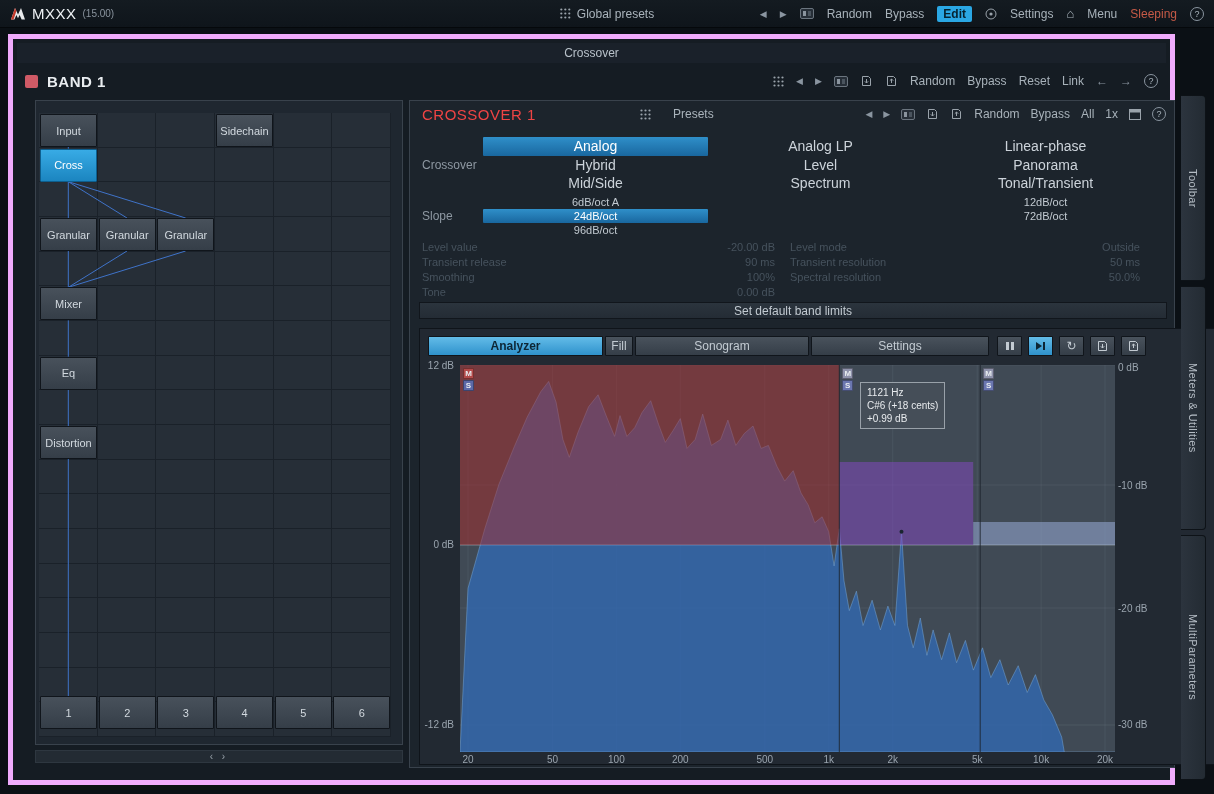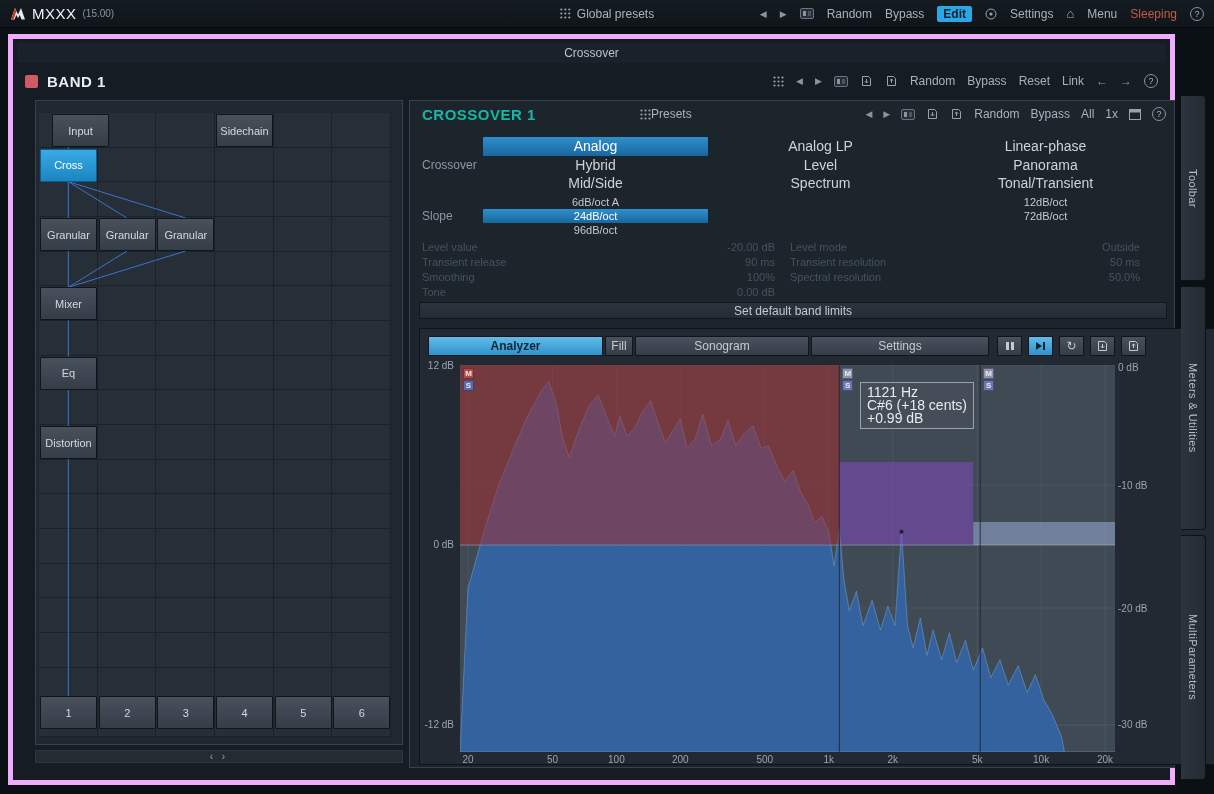--- a/index.html
+++ b/index.html
@@ -32,22 +32,22 @@
 #mgrid{position:absolute;left:3px;top:12px;width:352px;height:624px;background-color:#262e37;
 background-image:repeating-linear-gradient(to right,transparent 0 57.67px,#1a2129 57.67px 58.67px),repeating-linear-gradient(to bottom,transparent 0 33.67px,#1a2129 33.67px 34.67px)}
 #conn-svg{position:absolute;left:0;top:0;width:352px;height:624px}
 #conn-svg line{stroke:#3f73c9;stroke-width:1}
 .node{position:absolute;width:57px;height:33px;background:linear-gradient(#48515b,#353e48);border:1px solid #10151b;color:#d2d9df;font-size:11px;display:flex;align-items:center;justify-content:center;cursor:pointer;border-radius:1px}
 .node.sel{background:linear-gradient(#38abe5,#1b85c0);border-color:#0d5f8f;color:#fff}
 #mscroll{position:absolute;left:22px;top:711px;width:368px;height:13px;background:#232b33;border:1px solid #2e3740;color:#9aa4ac;display:flex;align-items:center;justify-content:center;font-size:10px;letter-spacing:3px;cursor:pointer}
 
 #cpanel{position:absolute;left:396px;top:61px;width:766px;height:668px;background:#1c242c;border:1px solid #39424c}
 #cp-header{position:absolute;left:0;top:0;right:0;height:28px;display:flex;align-items:center}
-.cp-title{position:absolute;left:12px;top:5px;font-size:15px;font-weight:bold;color:#14b8a6;letter-spacing:.5px}
-.presets-group{position:absolute;left:230px;top:6px;display:flex;align-items:center;gap:0;color:#aab4bc;cursor:pointer}
+.cp-title{position:absolute;left:12px;top:5px;font-size:15px;font-weight:normal;color:#ef4444;letter-spacing:.5px}
+.presets-group{position:absolute;left:230px;top:6px;display:flex;align-items:center;gap:22px;color:#aab4bc;cursor:pointer}
 .cp-controls{position:absolute;right:8px;top:6px;display:flex;align-items:center;gap:11px;color:#a8b2ba}
 .optcol{position:absolute;width:225px}
 .optrow{height:18.6px;display:flex;align-items:center;justify-content:center;font-size:14px;color:#ccd3da;cursor:pointer}
 .optrow.sel{background:linear-gradient(#2f8fc9,#19679f);color:#fff;border-radius:1px}
 .sloperow{height:14px;display:flex;align-items:center;justify-content:center;font-size:11px;color:#c2cad1;cursor:pointer}
 .sloperow.sel{background:linear-gradient(#2f8fc9,#19679f);color:#fff;border-radius:1px}
 .blk-label{position:absolute;left:12px;color:#8e98a2;font-size:12px;display:flex;align-items:center}
 .dimrow{position:absolute;height:13px;display:flex;justify-content:space-between;font-size:11px;color:#46525d}
 #set-default{position:absolute;left:9px;top:201px;width:748px;height:17px;background:linear-gradient(#2b343d,#242c35);border:1px solid #1117 ;border:1px solid #11161c;color:#c2cad1;display:flex;align-items:center;justify-content:center;font-size:12px;cursor:pointer}
 
@@ -57,21 +57,21 @@
 .atab.active{background:linear-gradient(#63bce8,#2f92cc);color:#0d2635;font-weight:bold}
 .abtn{width:25px;height:20px;margin-left:6px;background:linear-gradient(#49525c,#353e48);border:1px solid #10151b;color:#c3cbd2;display:flex;align-items:center;justify-content:center;cursor:pointer;border-radius:1px;font-size:12px}
 .abtn.active{background:linear-gradient(#63bce8,#2f92cc);color:#0d2635}
 #graph{position:absolute;left:40px;top:36px;width:655px;height:387px;background:#404a55;overflow:hidden}
 #spectrum-svg{position:absolute;left:0;top:0}
 .ylab{position:absolute;font-size:10px;color:#9aa4ae}
 .ylab.left{width:34px;text-align:right;left:0}
 .ylab.right{left:698px;text-align:left;width:46px}
 .xtick{position:absolute;top:425px;width:24px;text-align:center;font-size:10px;color:#9aa4ae}
 .badge{position:absolute;width:11px;height:11px;font-size:8px;font-weight:bold;color:#e8ecf0;display:flex;align-items:center;justify-content:center;border-radius:1px;border:1px solid rgba(0,0,0,.35)}
-#tooltip{position:absolute;left:400px;top:17px;background:#454e58;border:1px solid #99a1a9;padding:3px 6px;font-size:14px;color:#e8ebee;line-height:13px;white-space:nowrap}
+#tooltip{position:absolute;left:400px;top:17px;background:#454e58;border:1px solid #99a1a9;padding:3px 6px;font-size:10px;color:#e8ebee;line-height:13px;white-space:nowrap}
 
 .vtab{position:absolute;left:1181px;width:25px;background:linear-gradient(to right,#2c343e,#232b33);border:1px solid #0d1217;border-left:none;border-radius:0 4px 4px 0;writing-mode:vertical-rl;display:flex;align-items:center;justify-content:center;font-size:11px;color:#b5bdc5;letter-spacing:.4px;cursor:pointer}
 </style>
 </head>
 <body>
 
 <div id="topbar">
   <div class="tb-left">
     <span class="icon">
       <svg width="16" height="15" viewBox="0 0 16 15">
@@ -188,21 +188,21 @@
           <line x1="29.3" y1="68.67" x2="29.3" y2="105.01"></line>
           <line x1="29.3" y1="68.67" x2="87.97" y2="105.01"></line>
           <line x1="29.3" y1="68.67" x2="146.64000000000001" y2="105.01"></line>
           <line x1="29.3" y1="138.01" x2="29.3" y2="174.35000000000002"></line>
           <line x1="87.97" y1="138.01" x2="29.3" y2="174.35000000000002"></line>
           <line x1="146.64000000000001" y1="138.01" x2="29.3" y2="174.35000000000002"></line>
           <line x1="29.3" y1="207.35000000000002" x2="29.3" y2="243.69"></line>
           <line x1="29.3" y1="276.69" x2="29.3" y2="313.03000000000003"></line>
           <line x1="29.3" y1="346.03000000000003" x2="29.3" y2="583"></line>
         </svg>
-      <div class="node" style="left:13px;top:1px">Input</div>
+      <div class="node" style="left:1px;top:1px">Input</div>
       <div class="node" style="left:177px;top:1px">Sidechain</div>
       <div class="node sel" style="left:1px;top:35.7px">Cross</div>
       <div class="node" style="left:1px;top:105px">Granular</div>
       <div class="node" style="left:59.7px;top:105px">Granular</div>
       <div class="node" style="left:118.3px;top:105px">Granular</div>
       <div class="node" style="left:1px;top:174.3px">Mixer</div>
       <div class="node" style="left:1px;top:243.7px">Eq</div>
       <div class="node" style="left:1px;top:313px">Distortion</div>
       <div class="node" style="left:1px;top:583px">1</div>
       <div class="node" style="left:59.7px;top:583px">2</div>

